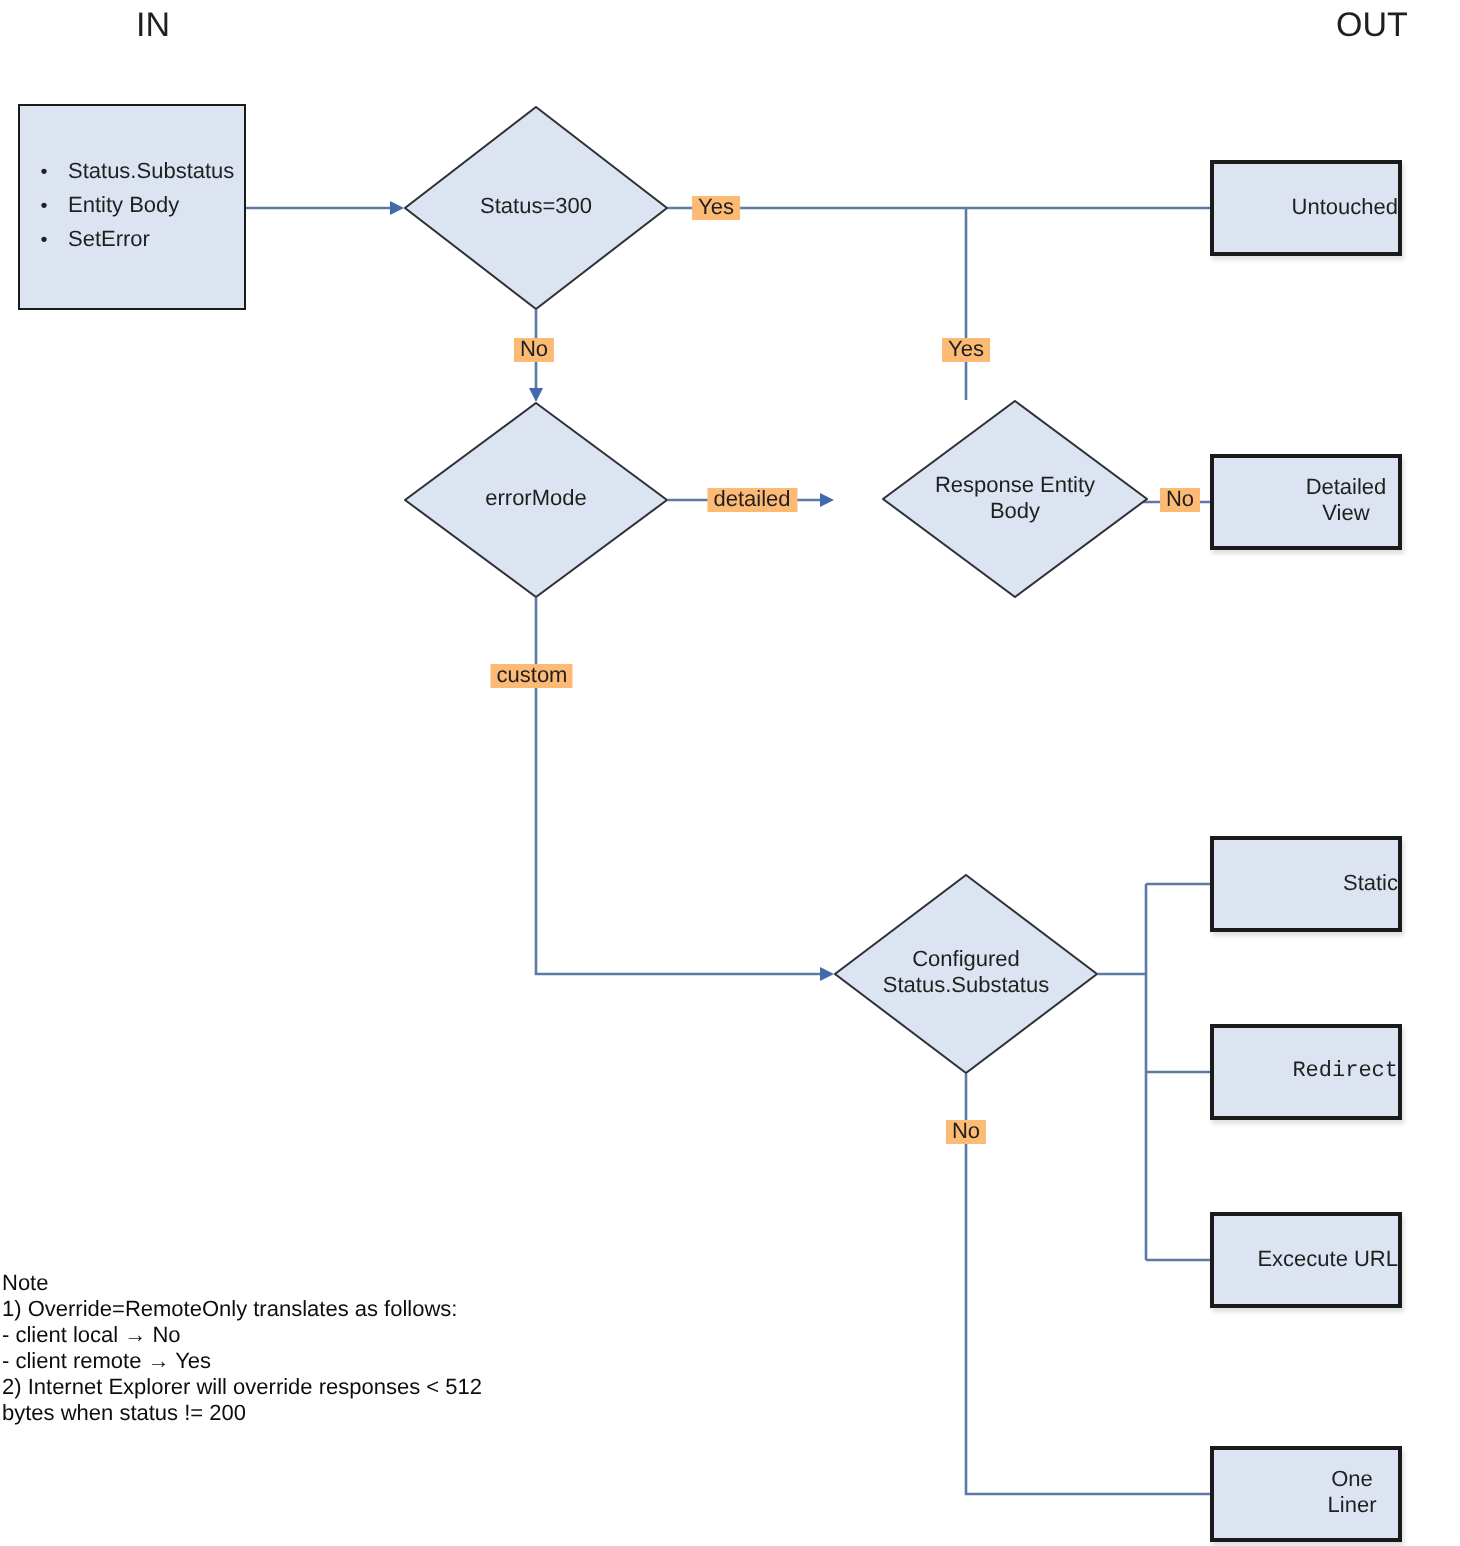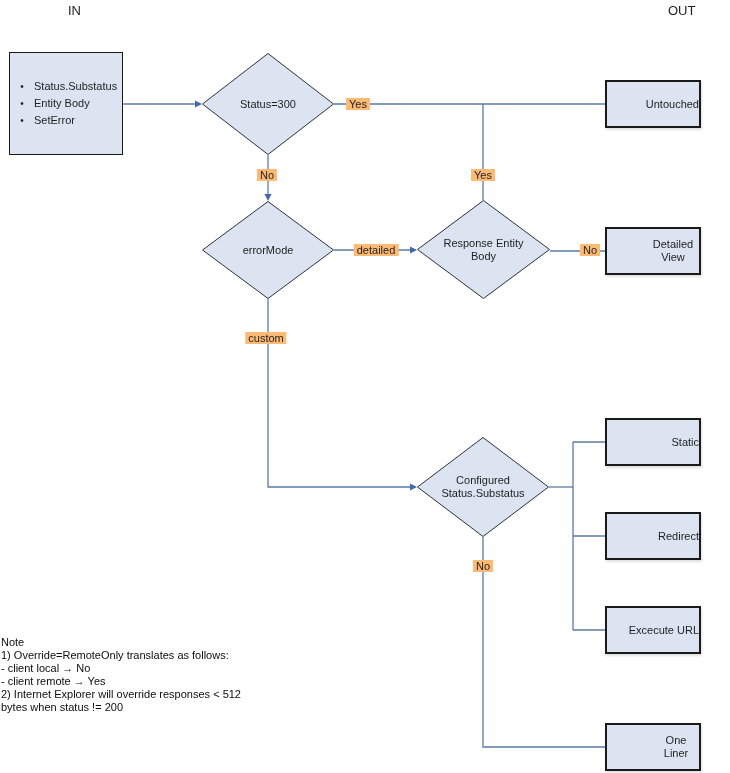--- a/index.html
+++ b/index.html
@@ -6,21 +6,21 @@
     --node-fill:#dce3f1;
     --node-border:#1a1a1a;
     --connector:#5c7aa6;
     --arrowhead:#4468ac;
     --text:#1f1f1f;
   }
   html,body{margin:0;padding:0;background:#ffffff;}
   body{font-family:"Liberation Sans", sans-serif;color:var(--text);}
   #canvas{position:relative;width:730px;height:773px;background:#ffffff;overflow:hidden;}
 
-  .io-label{position:absolute;font-size:13px;color:var(--text);}
+  .io-label{position:absolute;font-size:17px;color:var(--text);}
 
   .node-box{
     position:absolute;left:605px;width:96px;height:48px;
     background:var(--node-fill);
     border:2px solid var(--node-border);
     box-sizing:border-box;
     display:flex;align-items:center;justify-content:flex-end;
     text-align:center;font-size:11px;line-height:13px;
     box-shadow:1px 2px 2px rgba(130,130,130,0.25);
   }
@@ -129,21 +129,21 @@
     <div class="dlabel w100">Status=300</div>
   </div>
 
   <div class="diamond" style="left:202px;top:201px;width:132px;height:98px;text-decoration:underline;">
     <svg width="132" height="98" viewBox="0 0 132 98">
         <polygon points="66,0.5 131.5,49 66,97.5 0.5,49"></polygon>
       </svg>
     <div class="dlabel w100">errorMode</div>
   </div>
 
-  <div class="diamond" style="left:417px;top:200px;width:133px;height:99px;">
+  <div class="diamond" style="left:441px;top:200px;width:133px;height:99px;">
     <svg width="133" height="99" viewBox="0 0 133 99">
         <polygon points="66.5,0.5 132.5,49.5 66.5,98.5 0.5,49.5"></polygon>
       </svg>
     <div class="dlabel w100">Response Entity Body</div>
   </div>
 
   <div class="diamond" style="left:417px;top:437px;width:132px;height:100px;">
     <svg width="132" height="100" viewBox="0 0 132 100">
         <polygon points="66,0.5 131.5,50 66,99.5 0.5,50"></polygon>
       </svg>
@@ -152,21 +152,21 @@
 
   <div class="node-box" style="top:80px;">
       <span class="lbl">Untouched</span>
     </div>
   <div class="node-box" style="top:227px;">
       <span class="lbl lbl-narrow">Detailed View</span>
     </div>
   <div class="node-box" style="top:418px;">
       <span class="lbl">Static</span>
     </div>
-  <div class="node-box" style="top:512px;">
+  <div class="node-box" style="top:512px;font-family:Liberation Mono, monospace;">
       <span class="lbl">Redirect</span>
     </div>
   <div class="node-box" style="top:606px;">
       <span class="lbl">Excecute URL</span>
     </div>
   <div class="node-box" style="top:723px;padding-left:46px;">
       <span class="lbl">One Liner</span>
     </div>
 
   <div class="edge-label" style="left:358px;top:104px;">Yes</div>

